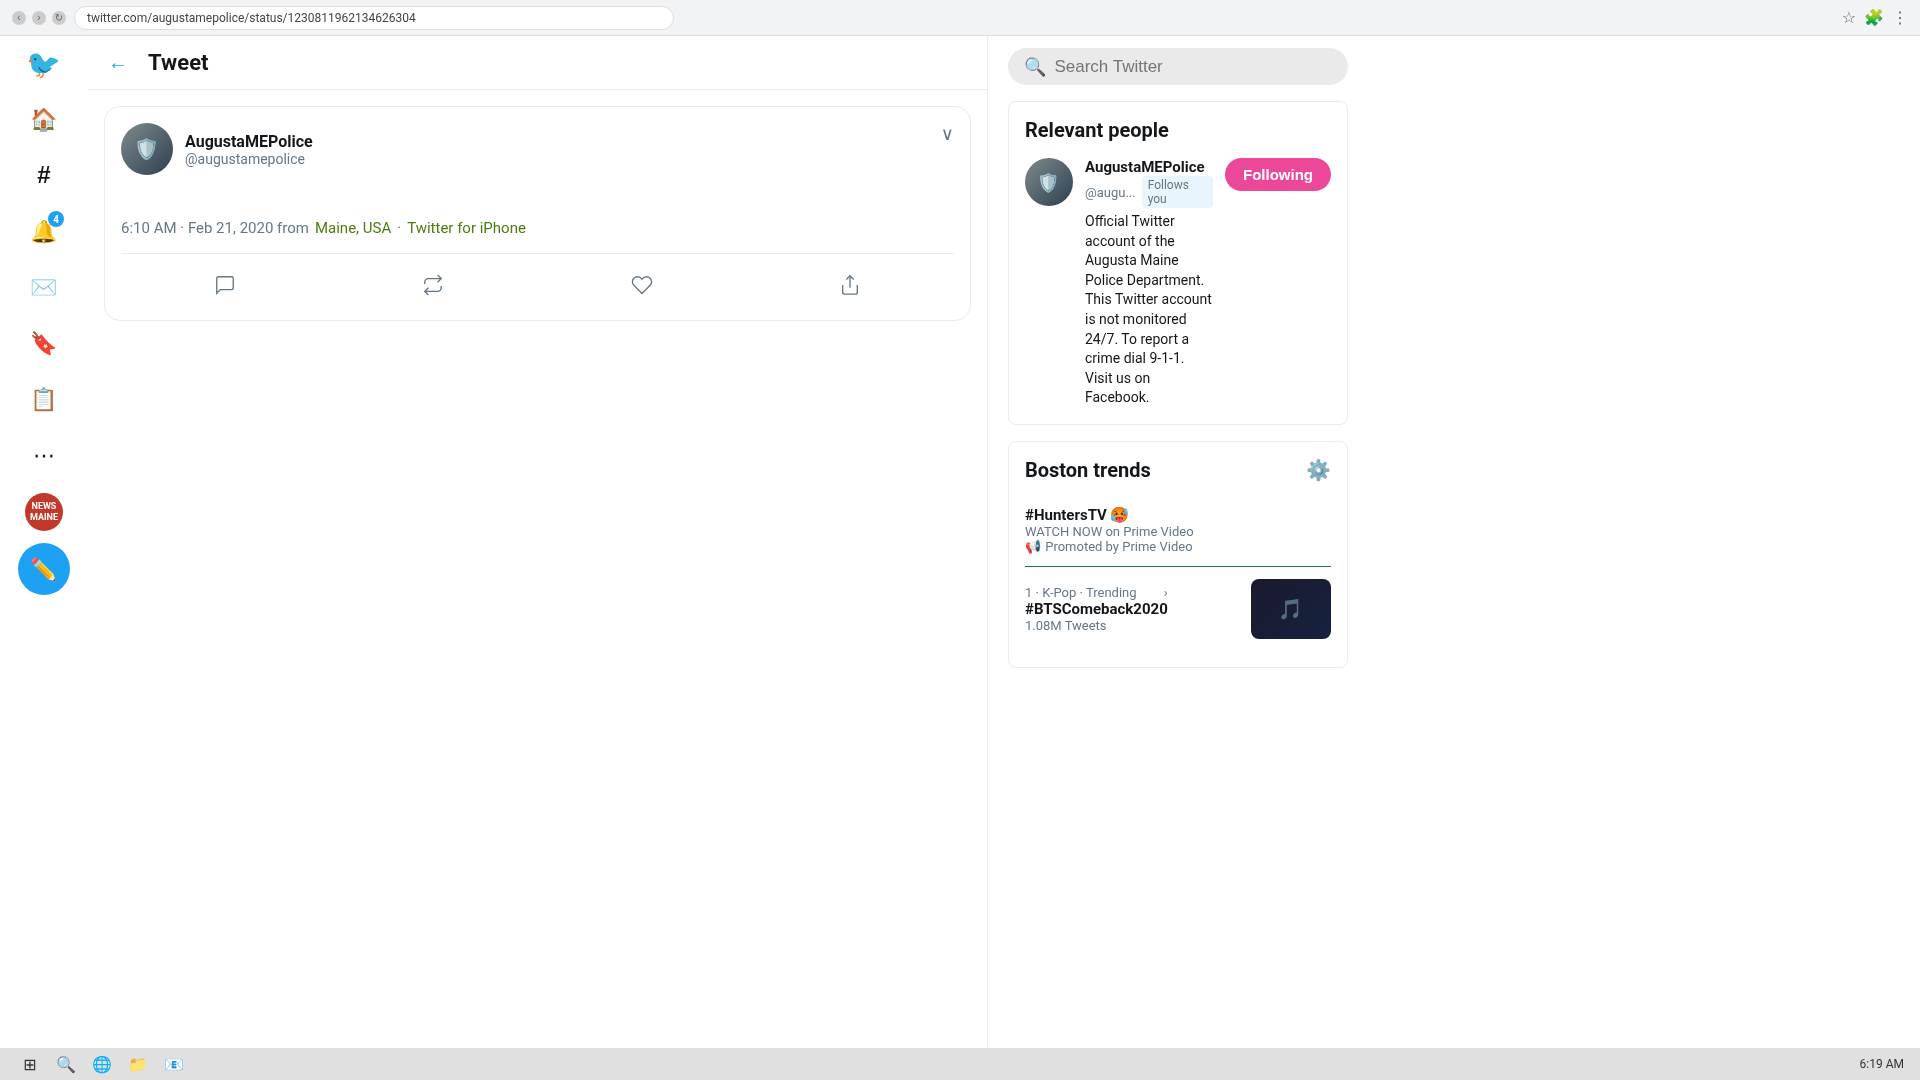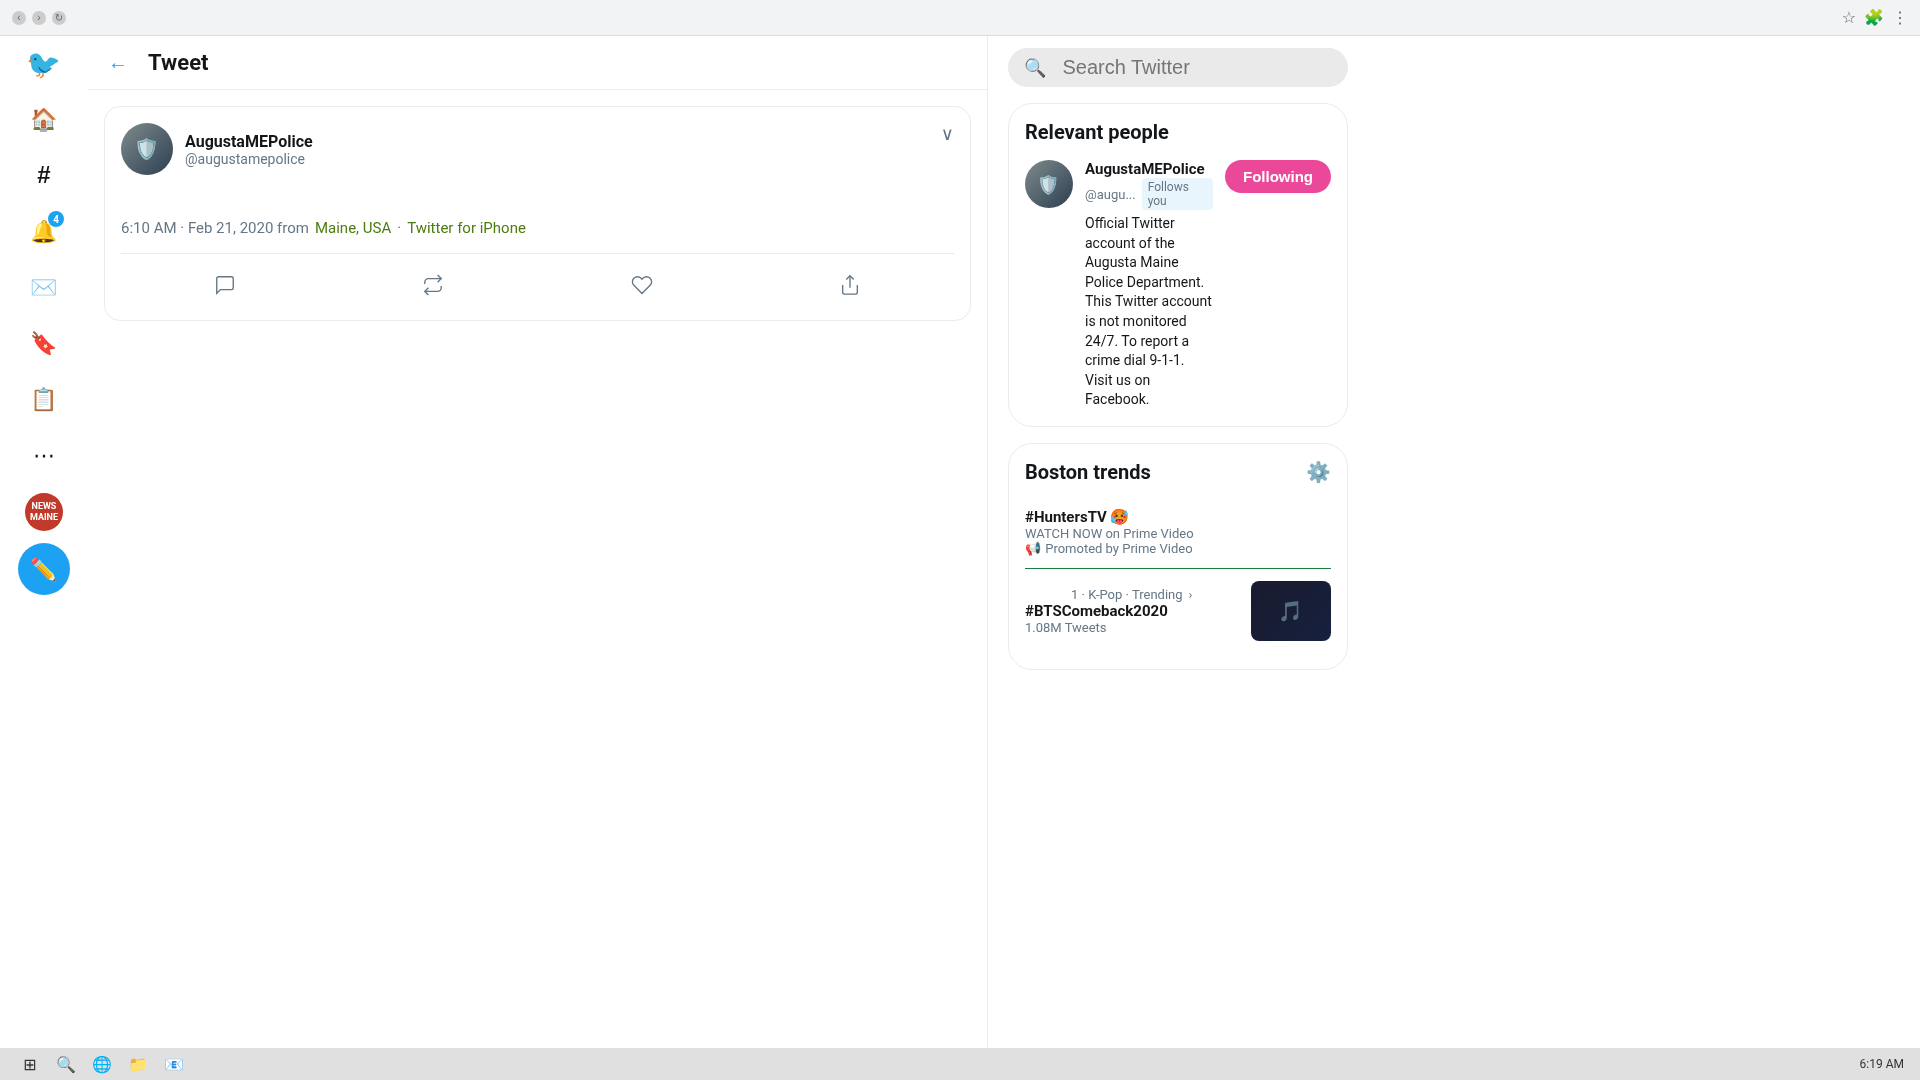--- a/index.html
+++ b/index.html
@@ -200,30 +200,29 @@
       background: #eaeaea;
       border-radius: 24px;
       padding: 8px 16px;
       gap: 8px;
     }
     .search-icon { color: #657786; font-size: 18px; }
     .search-input {
       border: none;
       background: transparent;
       outline: none;
-      font-size: 20px;
+      font-size: 17px;
       color: #7f1d1d;
       width: 100%;
-      margin-left: 8px;
     }
 
     
     .widget-box {
       border: 1px solid #e6ecf0;
-      border-radius: 24px;
+      border-radius: 8px;
       padding: 16px;
     }
     .widget-title { font-size: 20px; font-weight: 700; color: #14171a; margin-bottom: 16px; }
     .relevant-person {
       display: flex;
       align-items: flex-start;
       gap: 12px;
     }
     .rp-avatar {
       width: 48px;
@@ -307,20 +306,23 @@
   </style>
 </head>
 <body>
 
 <div class="browser-bar">
   <div class="browser-controls">
     <button class="browser-btn">‹</button>
     <button class="browser-btn">›</button>
     <button class="browser-btn">↻</button>
   </div>
+  <div class="url-bar">
+    <span>twitter.com/augustamepolice/status/1230811962134626304</span>
+  </div>
   <div class="browser-icons">
     <span>☆</span>
     <span>🧩</span>
     <span>⋮</span>
   </div>
 </div>
 
 <div class="twitter-app">
 
   <div class="sidebar">
@@ -447,21 +449,21 @@
         <div class="trend-name">#HuntersTV 🥵</div>
         <div class="trend-promoted">WATCH NOW on Prime Video</div>
         <div class="trend-promoted">
           <span>📢</span>
           Promoted by Prime Video
         </div>
       </div>
 
       <div class="trend-item" style="display:flex; justify-content:space-between; align-items:center;">
         <div>
-          <div class="trend-meta" style="display:flex;align-items:center;gap:6px;margin-left:46px;">
+          <div class="trend-meta" style="display:flex;align-items:center;gap:6px;">
             <span>1 · K-Pop · Trending</span>
             <span style="margin-left:auto; color:#657786;">›</span>
           </div>
           <div class="trend-name">#BTSComeback2020</div>
           <div class="trend-count">1.08M Tweets</div>
         </div>
         <div class="trend-img-placeholder bts-img">
           <span style="font-size:20px;">🎵</span>
         </div>
       </div>

